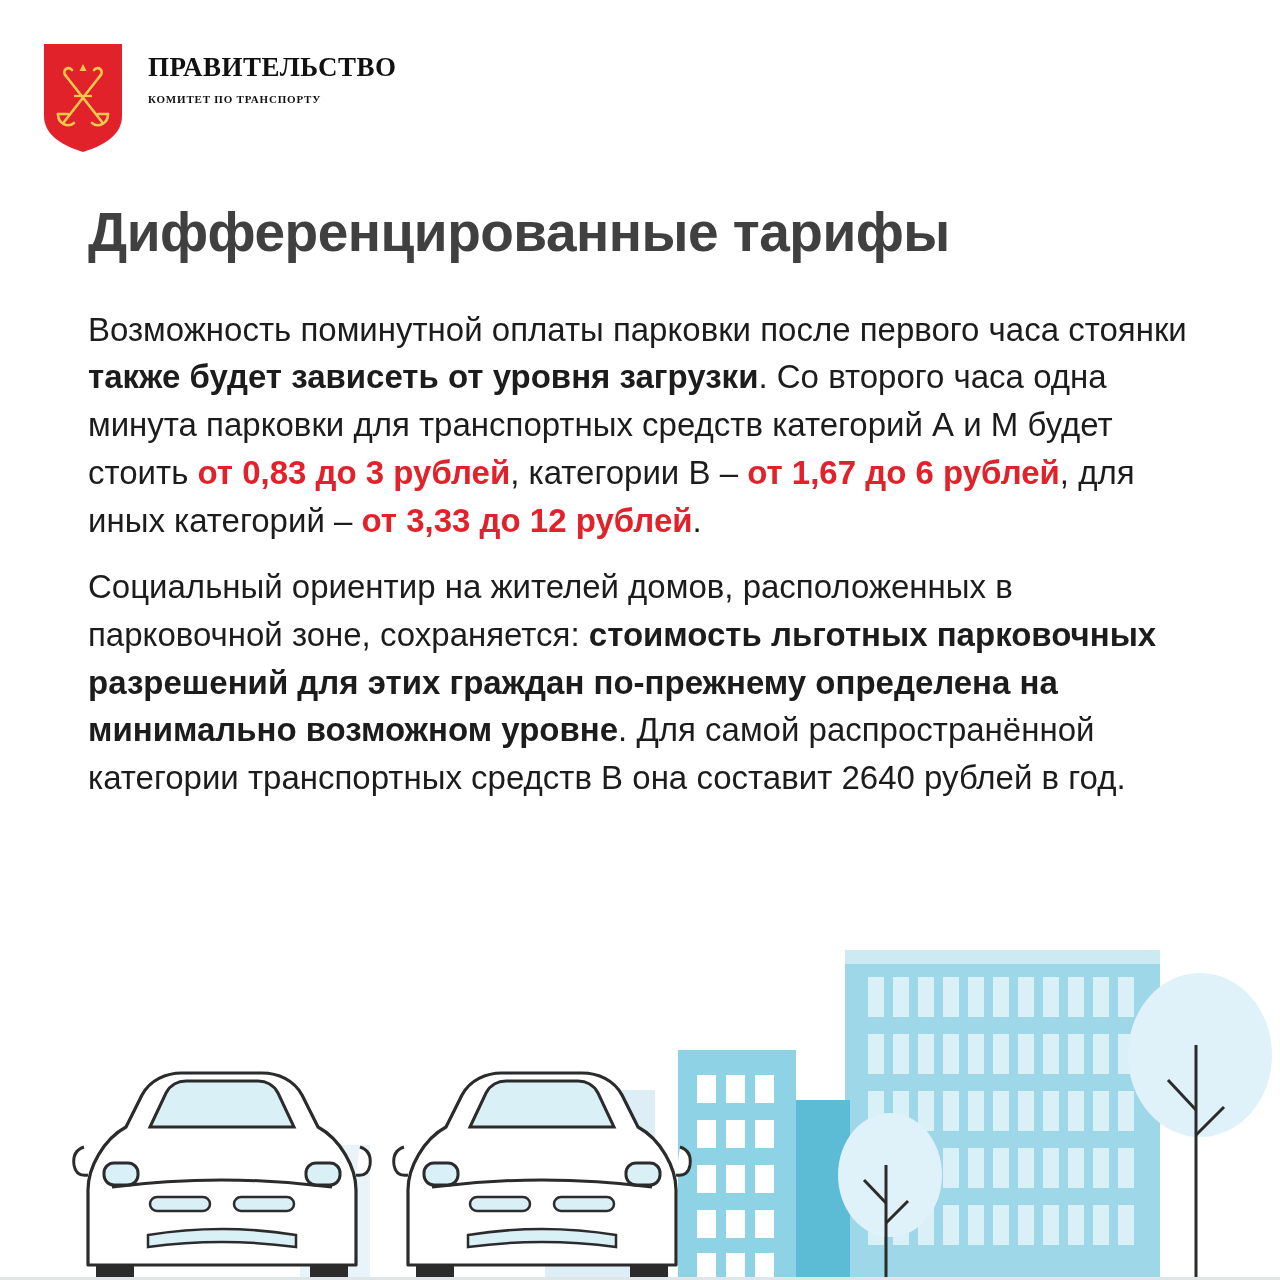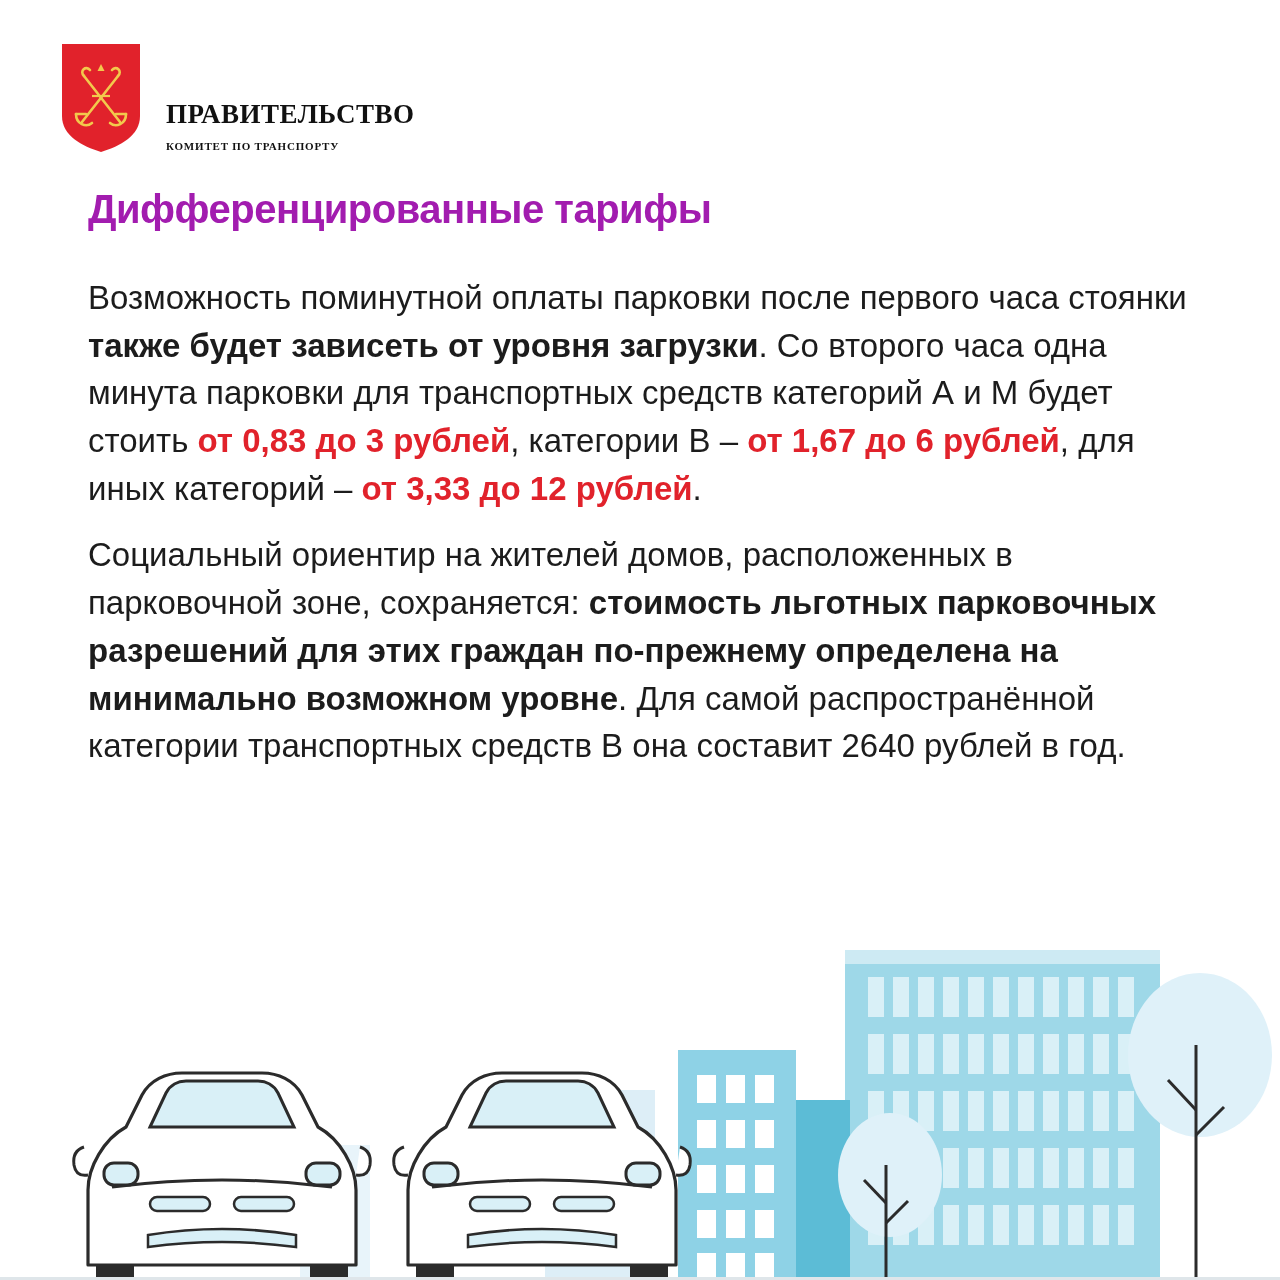--- a/index.html
+++ b/index.html
@@ -13,22 +13,22 @@
     background: #ffffff;
     font-family: "Liberation Sans", sans-serif;
     color: #1a1a1a;
     overflow: hidden;
     position: relative;
   }
 
   
   .header {
     display: flex;
-    align-items: flex-end;
-    padding: 44px 0 0 62px;
+    align-items: flex-start;
+    padding: 44px 0 0 44px;
   }
   .coat-wrap {
     width: 78px;
     height: 108px;
     position: relative;
     flex: 0 0 auto;
   }
   .shield {
     width: 78px;
     height: 108px;
@@ -49,27 +49,27 @@
     font-family: "Liberation Serif", serif;
     font-weight: bold;
     font-size: 11px;
     letter-spacing: 0.8px;
     color: #111;
     margin-top: 9px;
   }
 
   
   .title {
-    margin: 35px 0 0 88px;
+    margin: 50px 0 0 88px;
     width: 1100px;
-    font-size: 40px;
+    font-size: 55px;
     line-height: 1.12;
     font-weight: bold;
     letter-spacing: -0.5px;
-    color: #a21caf;
+    color: #404040;
   }
 
   
   .body-block {
     margin: 42px 0 0 88px;
     width: 1105px;
     font-size: 33px;
     line-height: 1.45;
     color: #1c1c1c;
     font-weight: 400;

